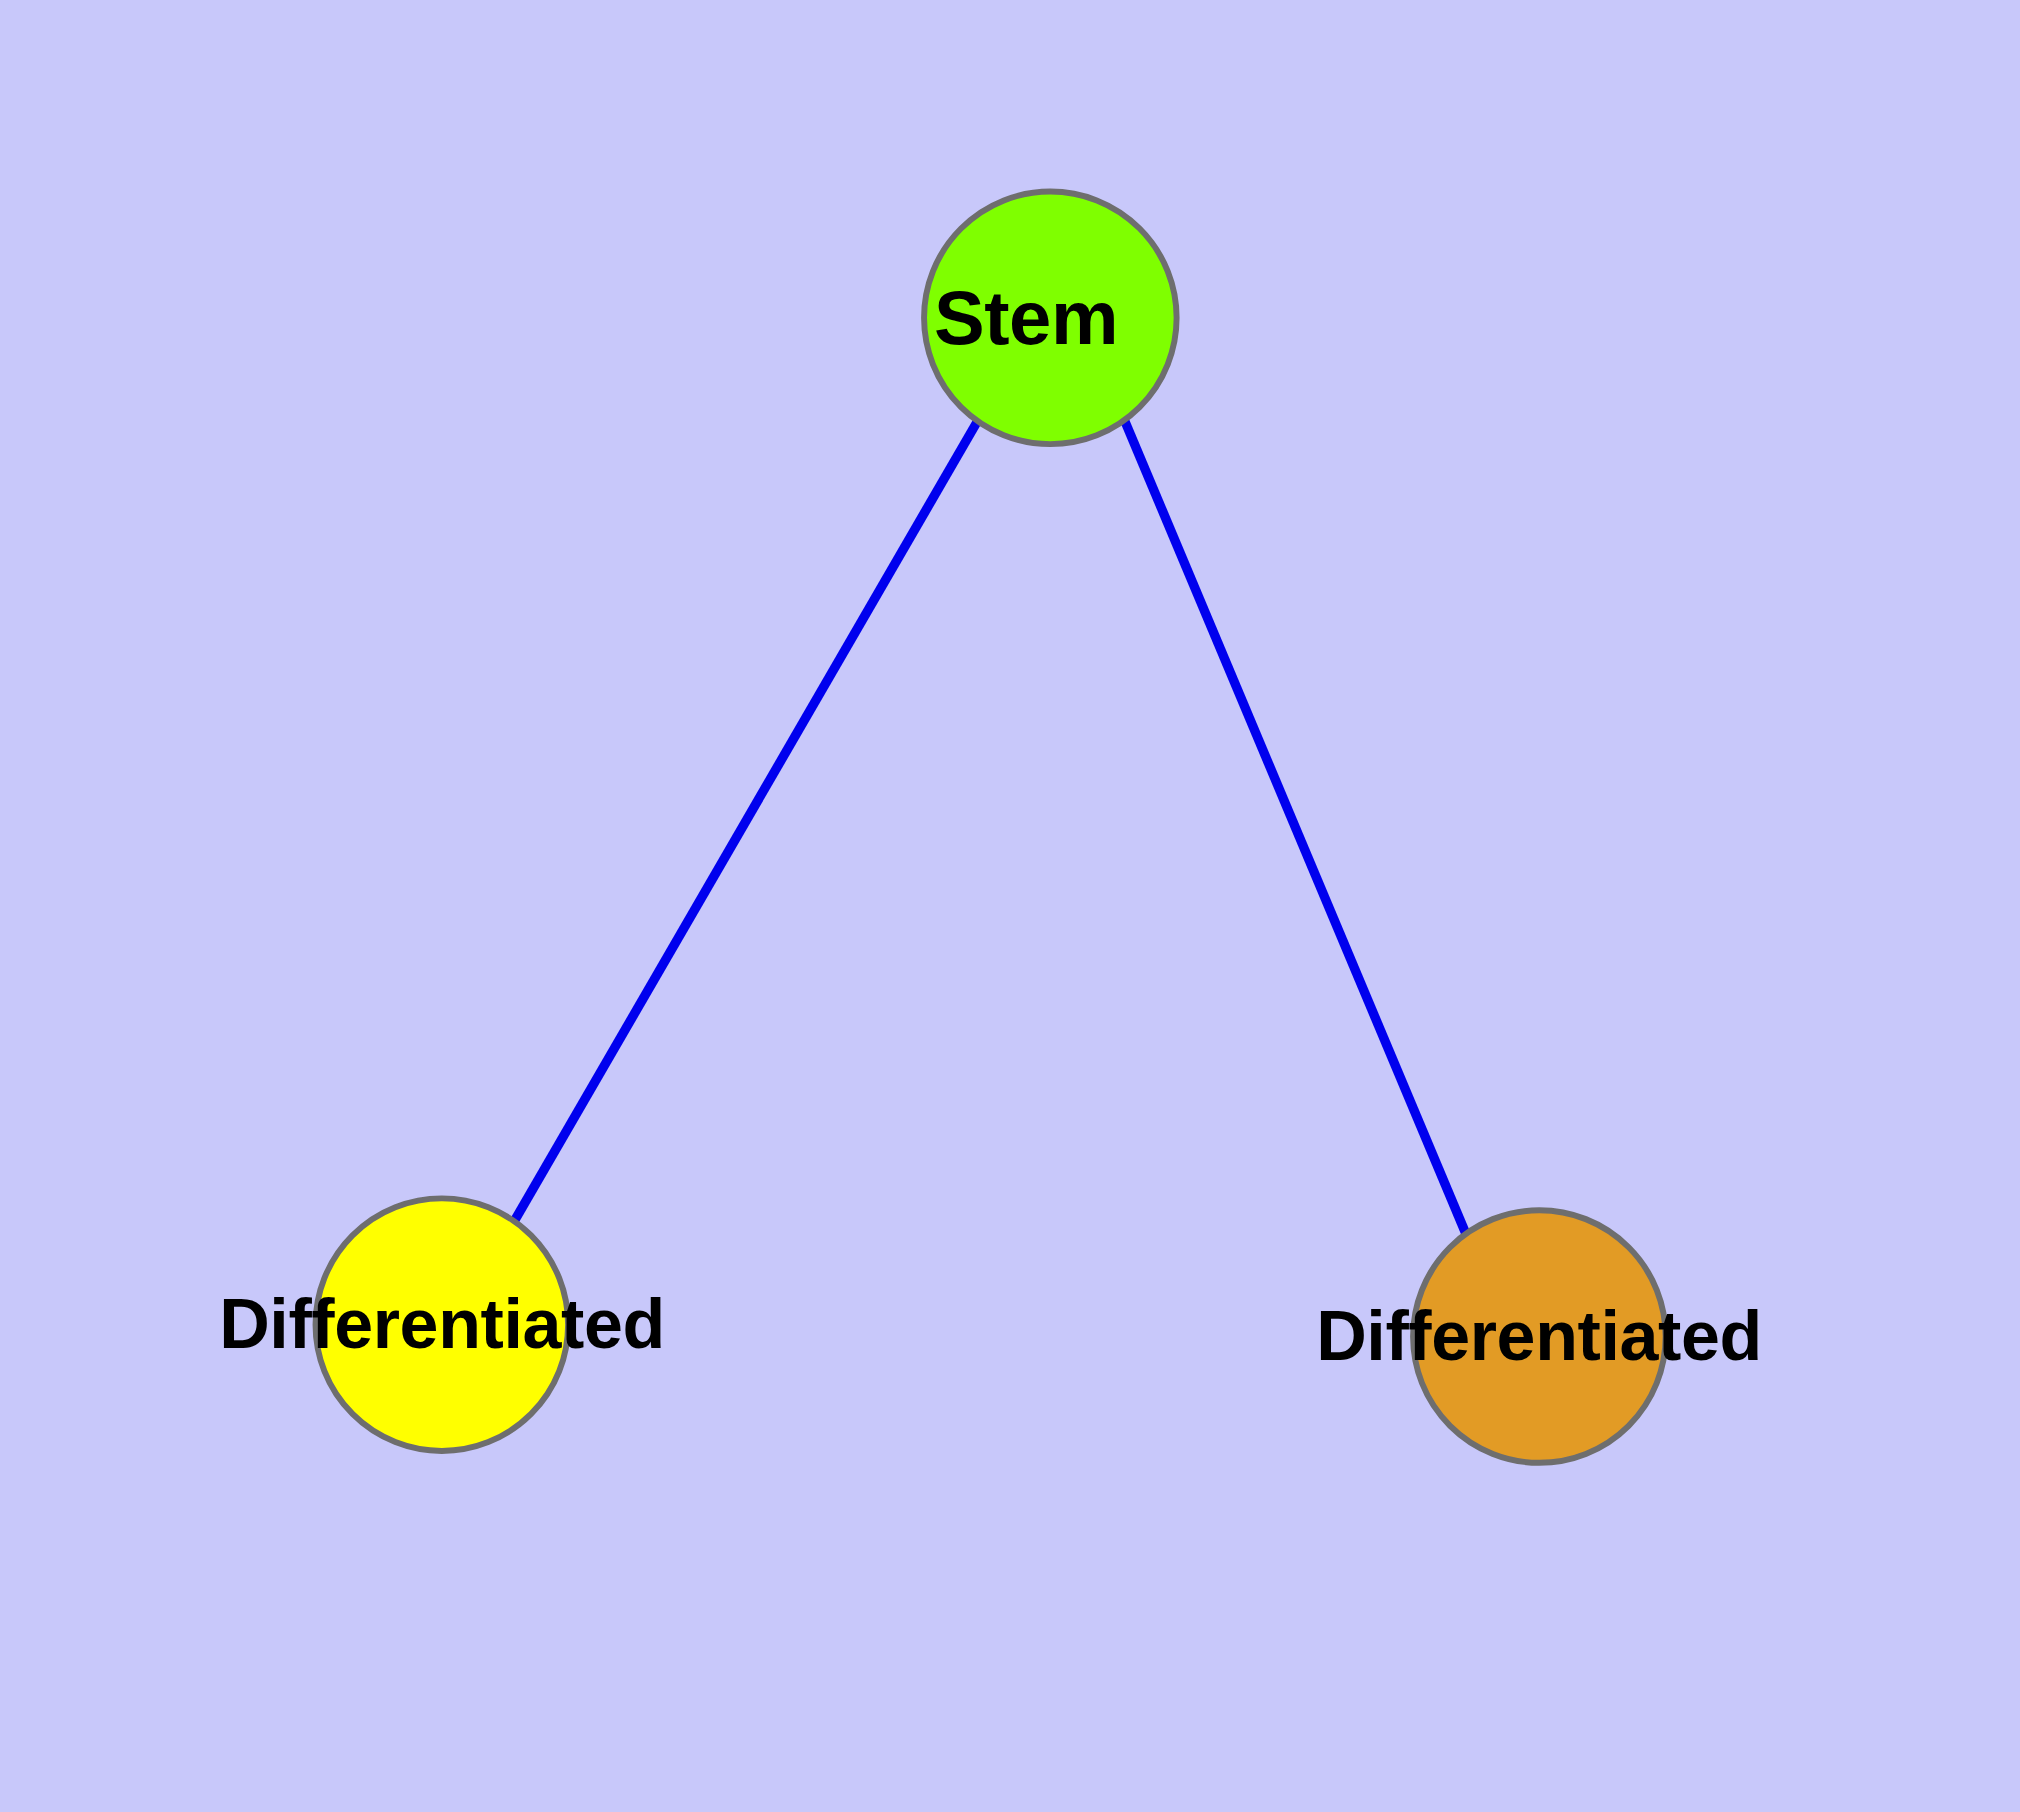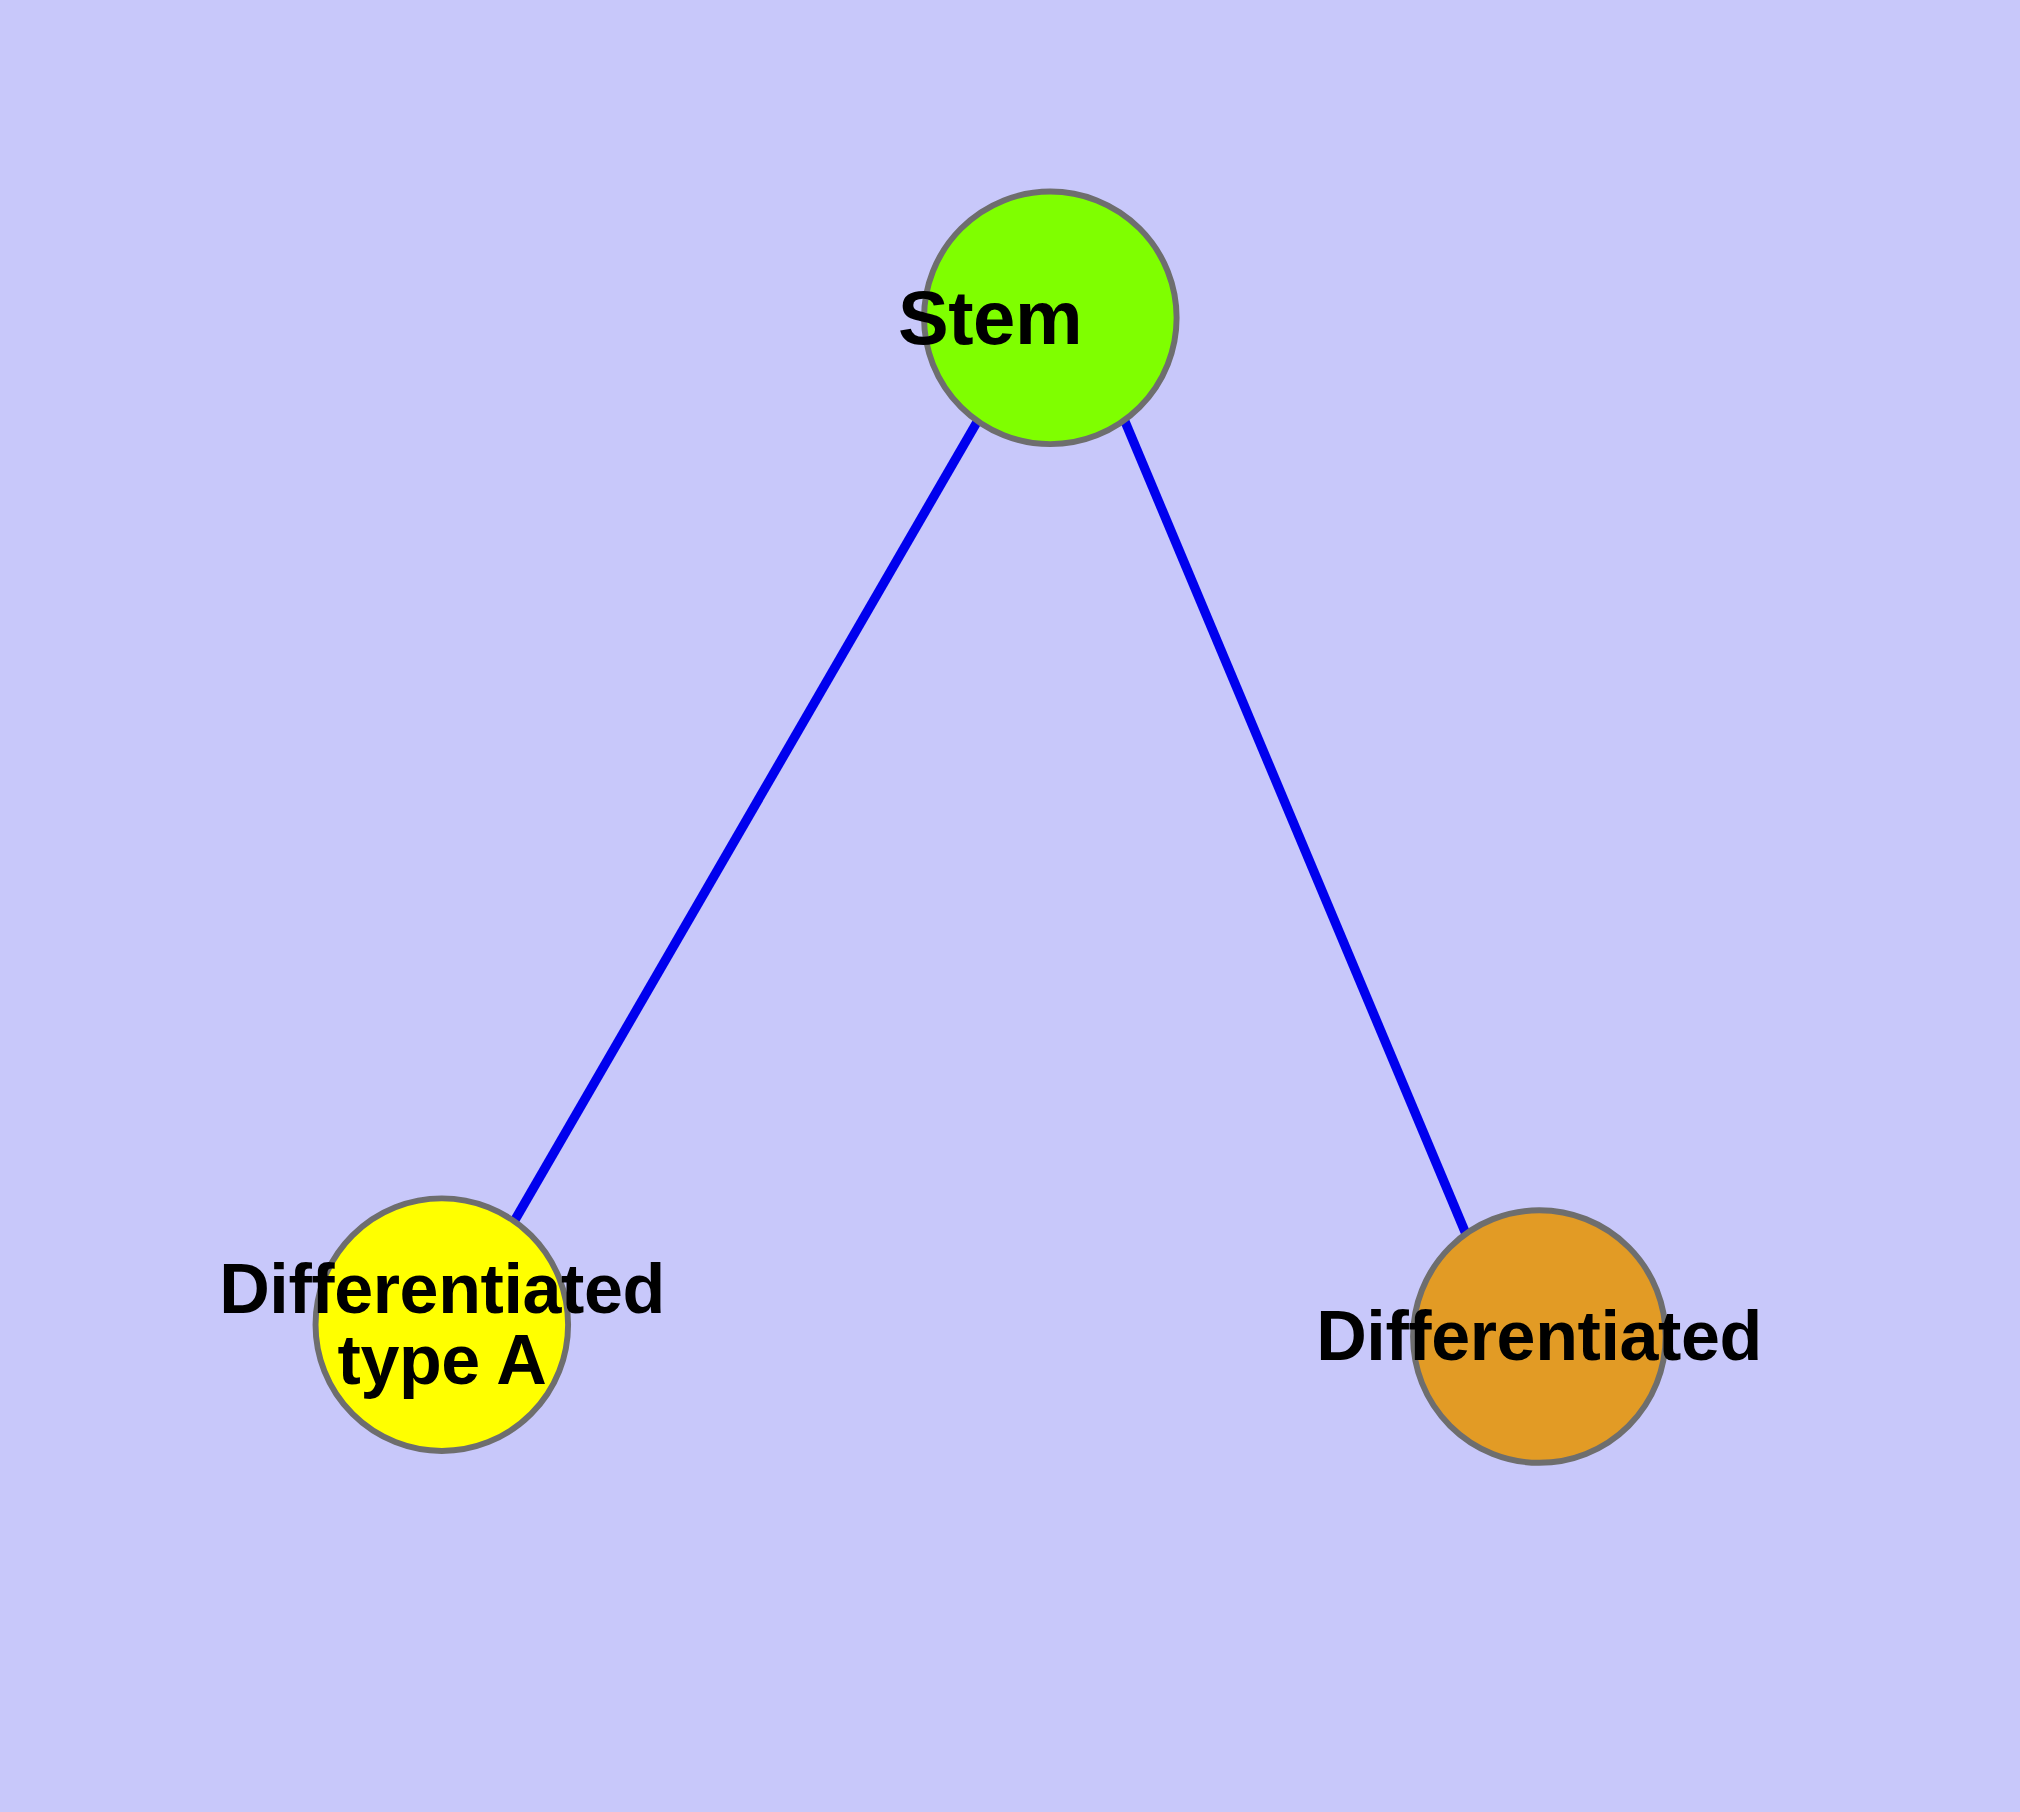--- a/index.html
+++ b/index.html
@@ -53,19 +53,19 @@
         <line x1="1327" y1="497" x2="1729" y2="1455" stroke="#0000ee" stroke-width="11" stroke-linecap="butt"></line>
       </g>
     <g id="node-layer">
         <circle cx="1239" cy="375" r="149" fill="#7fff00" stroke="#6e6e6e" stroke-width="7"></circle>
         <circle cx="521" cy="1563" r="149" fill="#ffff00" stroke="#6e6e6e" stroke-width="7"></circle>
         <circle cx="1816" cy="1577" r="149" fill="#e29b25" stroke="#6e6e6e" stroke-width="7"></circle>
       </g>
   </svg>
 
   <div id="label-layer">
-      <div class="node-label single" style="left: 990px; top: 318px;"><div>Stem</div></div>
-      <div class="node-label double" style="left: 442px; top: 1325px;"><div>Differentiated</div><div>type A</div></div>
+      <div class="node-label single" style="left: 1026px; top: 318px;"><div>Stem</div></div>
+      <div class="node-label double" style="left: 442px; top: 1325px;"><div>Differentiated</div></div>
       <div class="node-label double" style="left: 1539px; top: 1337px;"><div>Differentiated</div></div>
     </div>
 
 </div>
 
 
 </body></html>

